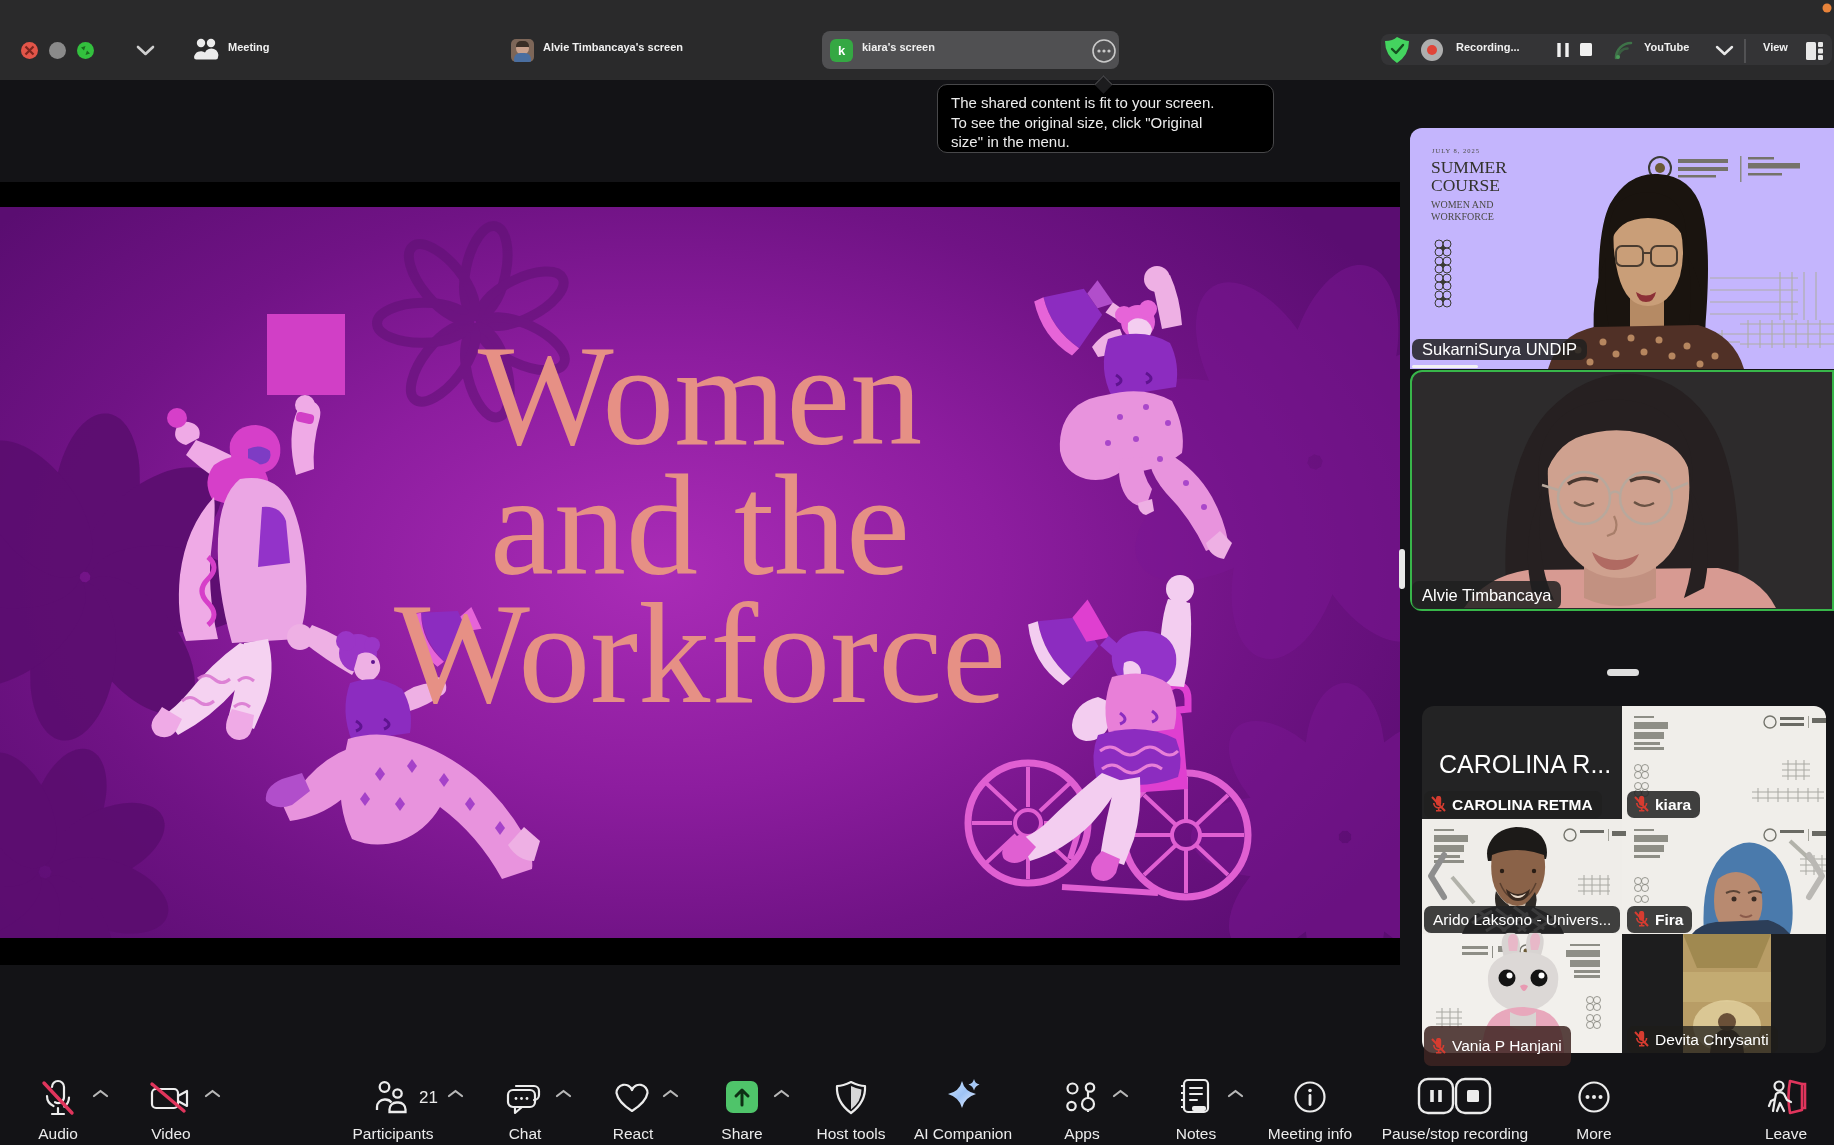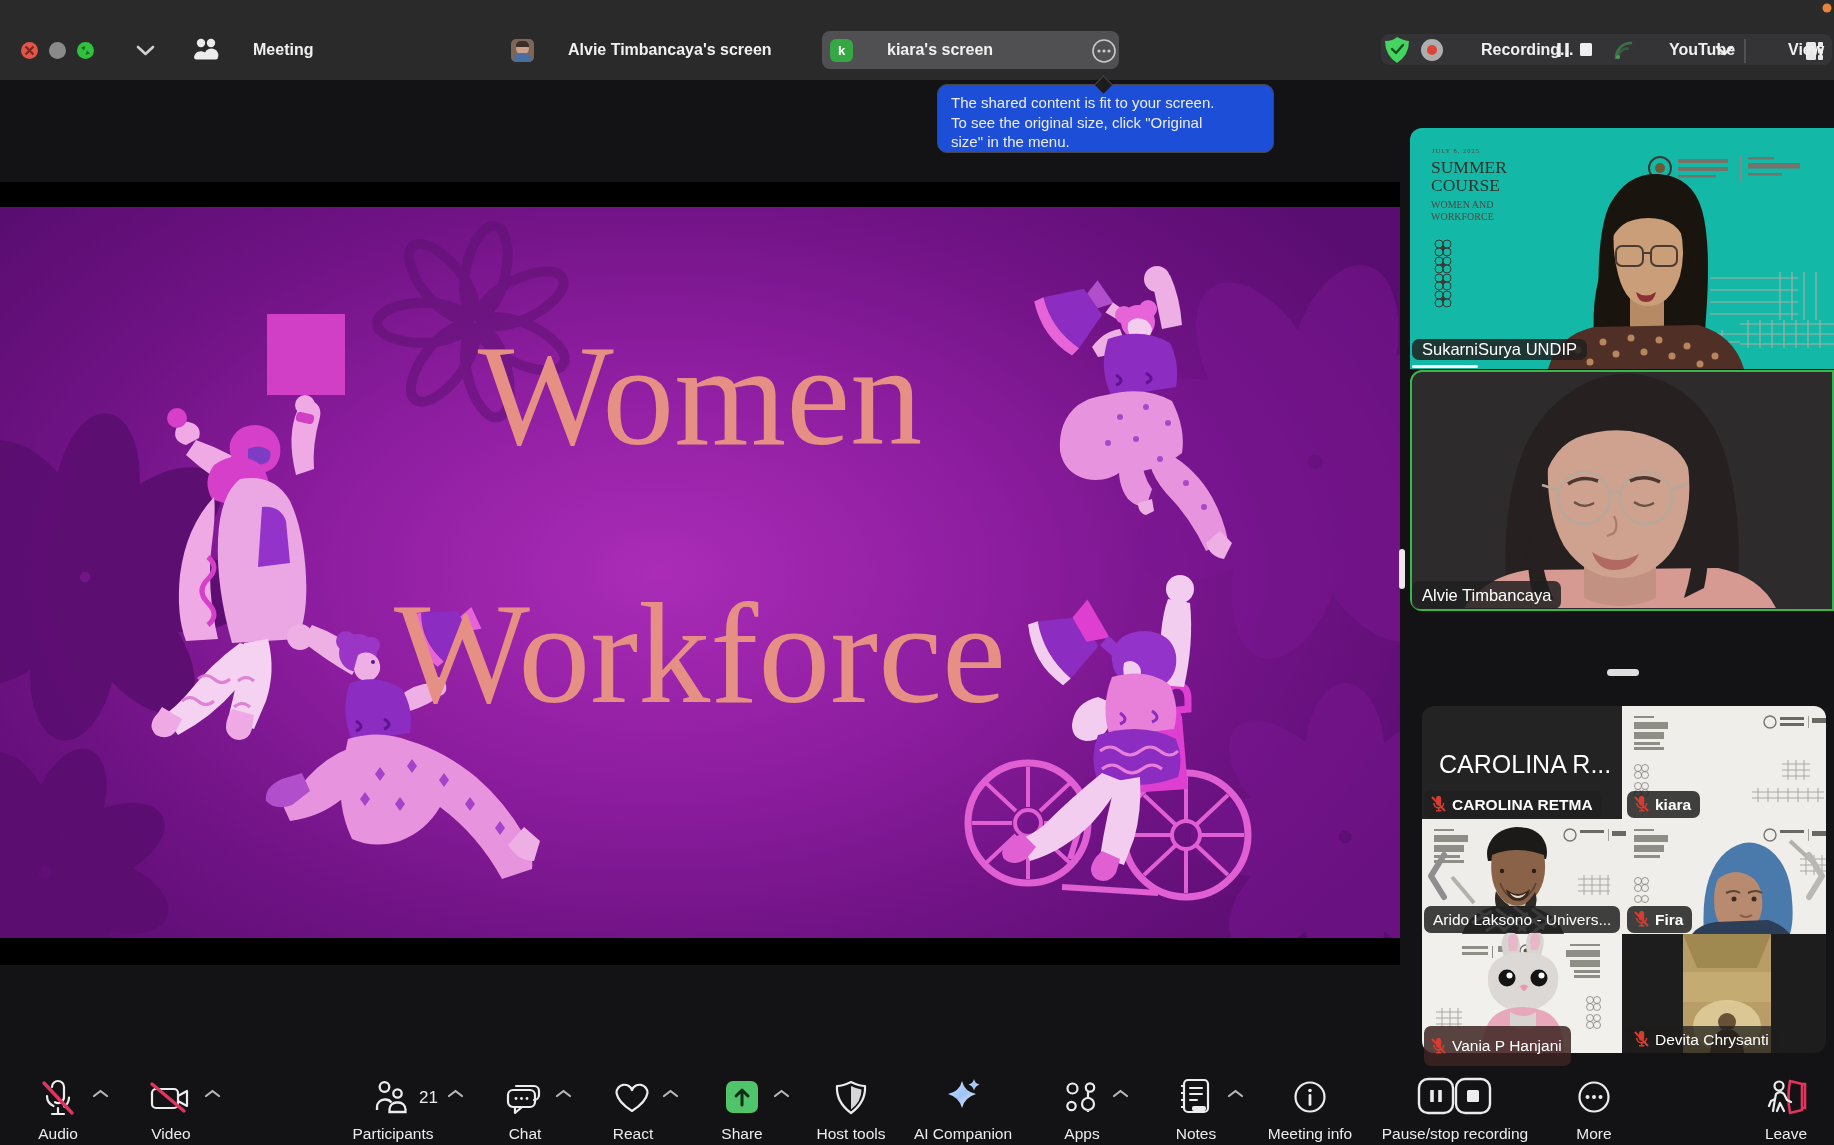--- a/index.html
+++ b/index.html
@@ -1,21 +1,21 @@
 <!DOCTYPE html>
 <html><head>
 <meta charset="utf-8">
 <style>
   * { margin:0; padding:0; box-sizing:border-box; }
   html,body { width:1834px; height:1145px; overflow:hidden; background:#131316; }
   body { font-family:"Liberation Sans", sans-serif; position:relative; }
   .abs { position:absolute; }
   #topbar { left:0; top:0; width:1834px; height:80px; background:#2a2a2b; }
-  .tabtxt { color:#f0f0f0; font-size:16px; font-weight:bold; white-space:nowrap;margin-left:25px; }
-  #tooltip { left:937px; top:84px; width:337px; height:69px; background:#1d4ed8; border:1px solid #48484a; border-radius:10px; color:#ececec; font-size:15px; line-height:19.5px; padding:8px 13px; z-index:30; }
+  .tabtxt { color:#f0f0f0; font-size:11px; font-weight:bold; white-space:nowrap; }
+  #tooltip { left:937px; top:84px; width:337px; height:69px; background:#000000; border:1px solid #48484a; border-radius:10px; color:#ececec; font-size:15px; line-height:19.5px; padding:8px 13px; z-index:30; }
   #tipArrow { left:1097px; top:78px; width:13px; height:13px; background:#1c1c1e; border-left:1px solid #48484a; border-top:1px solid #48484a; transform:rotate(45deg); z-index:31; }
   #sharebg { left:0; top:182px; width:1400px; height:783px; background:#000; }
   #slide { left:0; top:207px; width:1400px; height:731px; background:radial-gradient(ellipse 860px 540px at 47% 50%, #aa2cb7 0%, #8d1d9f 40%, #701385 70%, #5a0d71 100%); overflow:hidden; }
   .title { width:100%; text-align:center; font-family:"Liberation Serif", serif; color:#e69085; line-height:1; }
   #alviepbt { width:100%; text-align:center; top:639px; font-family:"Liberation Mono", monospace; color:#fff; font-size:34px; letter-spacing:5.5px; font-weight:bold; }
   .namepill { position:absolute; background:rgba(32,32,32,0.85); color:#fff; border-radius:7px; display:flex; align-items:center; white-space:nowrap; z-index:5; }
   #toolbar { left:0; top:1065px; width:1834px; height:80px; background:#131316; }
   .tlabel { position:absolute; top:1125px; font-size:15.5px; color:#ececec; white-space:nowrap; transform:translateX(-50%); }
   svg { display:block; }
 </style>
@@ -297,24 +297,25 @@
       </g>
 
       <path d="M1102 566 q-30 24 -58 52 q-12 10 -24 14 l10 22 q34 -10 62 -38 q18 -20 30 -42 z" fill="#f3cdf0"></path>
       <path d="M1140 570 q2 34 -6 62 l-10 26 l-24 -8 q6 -40 16 -76 z" fill="#f3cdf0"></path>
 
       <path d="M1012 632 q-14 10 -8 20 q10 8 22 0 l10 -12 l-14 -14 z" fill="#e05fd2"></path>
       <path d="M1096 650 q-10 14 0 22 q12 6 20 -6 l4 -14 l-18 -8 z" fill="#e05fd2"></path>
     </g>
   </svg>
   <div class="title abs" style="top:117px; font-size:144px;">Women</div>
+  <div class="title abs" style="top:247px; font-size:144px;">and the</div>
   <div class="title abs" style="top:375px; font-size:144px;">Workforce</div>
 </div>
 
-<div class="abs" style="left:1410px; top:128px; width:424px; height:241px; background:#14b8a6; border-radius:12px 0 0 0; overflow:hidden;">
+<div class="abs" style="left:1410px; top:128px; width:424px; height:241px; background:#c4b5fd; border-radius:12px 0 0 0; overflow:hidden;">
   <svg width="424" height="241" viewBox="0 0 424 241">
 
     <text x="22" y="25" font-family="Liberation Serif" font-size="6.5" letter-spacing="1" fill="#4a4a44">JULY 8, 2025</text>
     <text x="21" y="45" font-family="Liberation Serif" font-size="17.5" fill="#32322c">SUMMER</text>
     <text x="21" y="63" font-family="Liberation Serif" font-size="17.5" fill="#32322c">COURSE</text>
     <text x="21" y="80" font-family="Liberation Serif" font-size="10" fill="#4a4a44">WOMEN AND</text>
     <text x="21" y="92" font-family="Liberation Serif" font-size="10" fill="#4a4a44">WORKFORCE</text>
 
     <circle cx="250" cy="40" r="11" fill="none" stroke="#3a3a34" stroke-width="2"></circle>
     <circle cx="250" cy="40" r="5" fill="#6b5a36"></circle>

